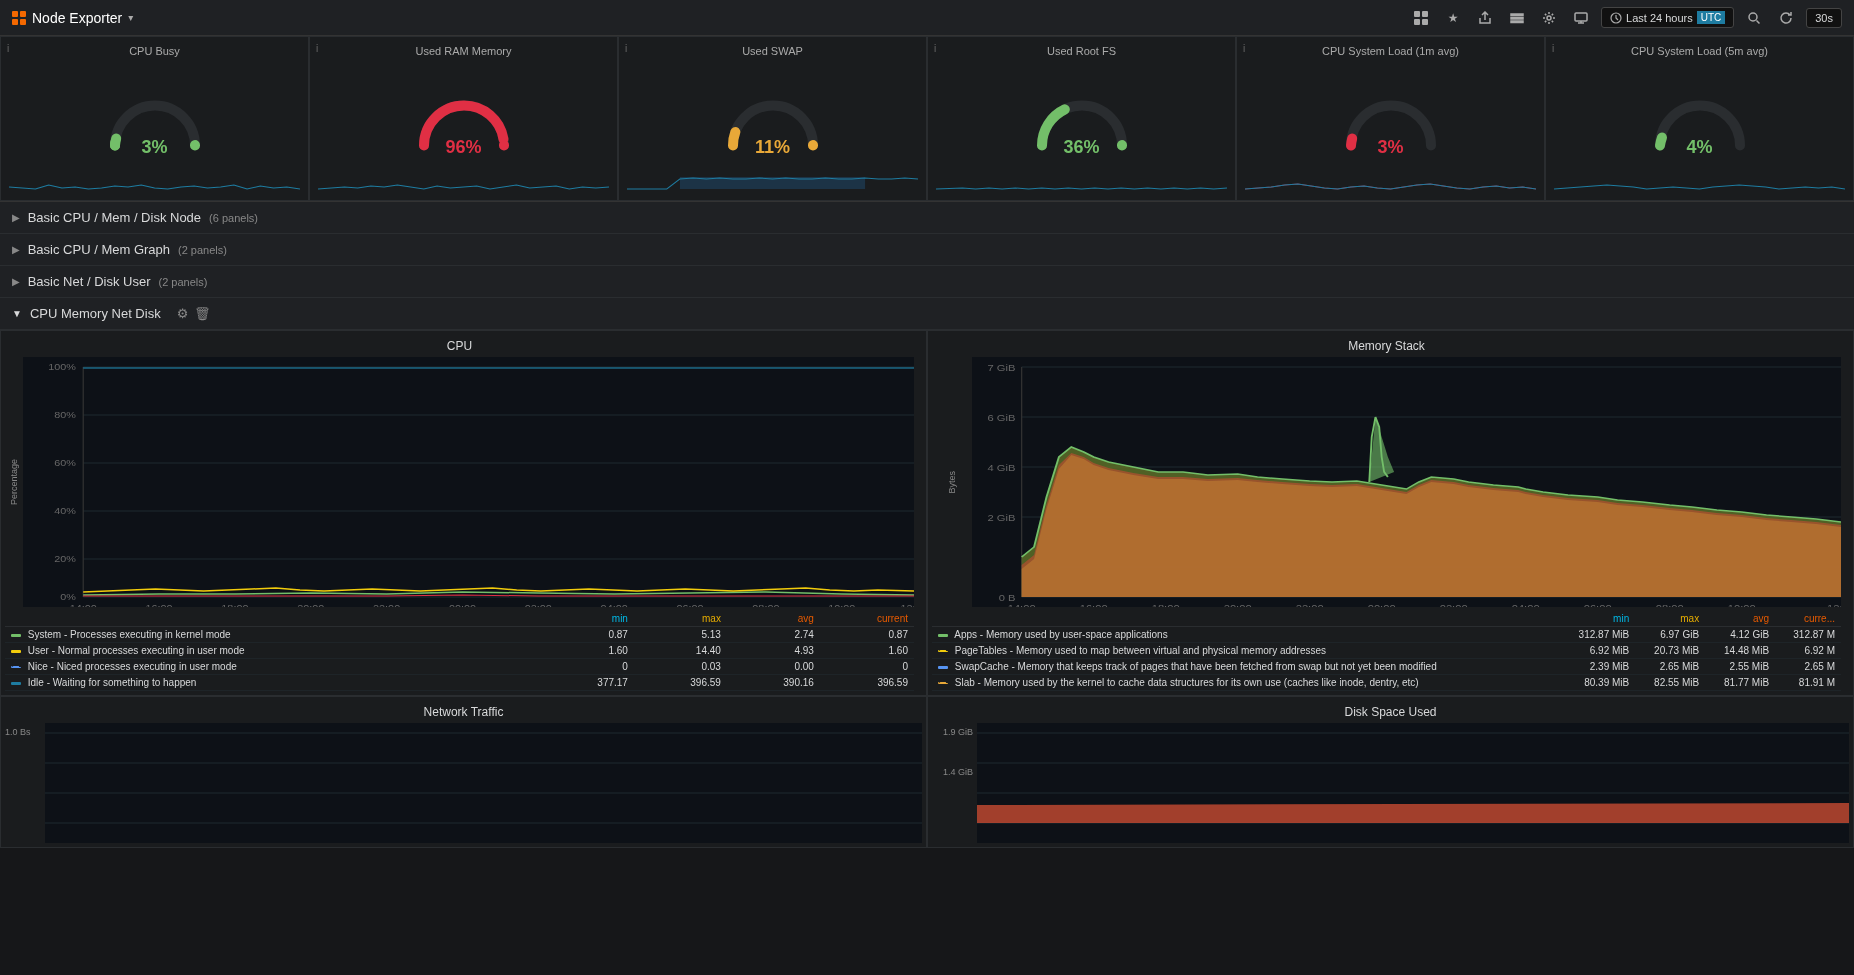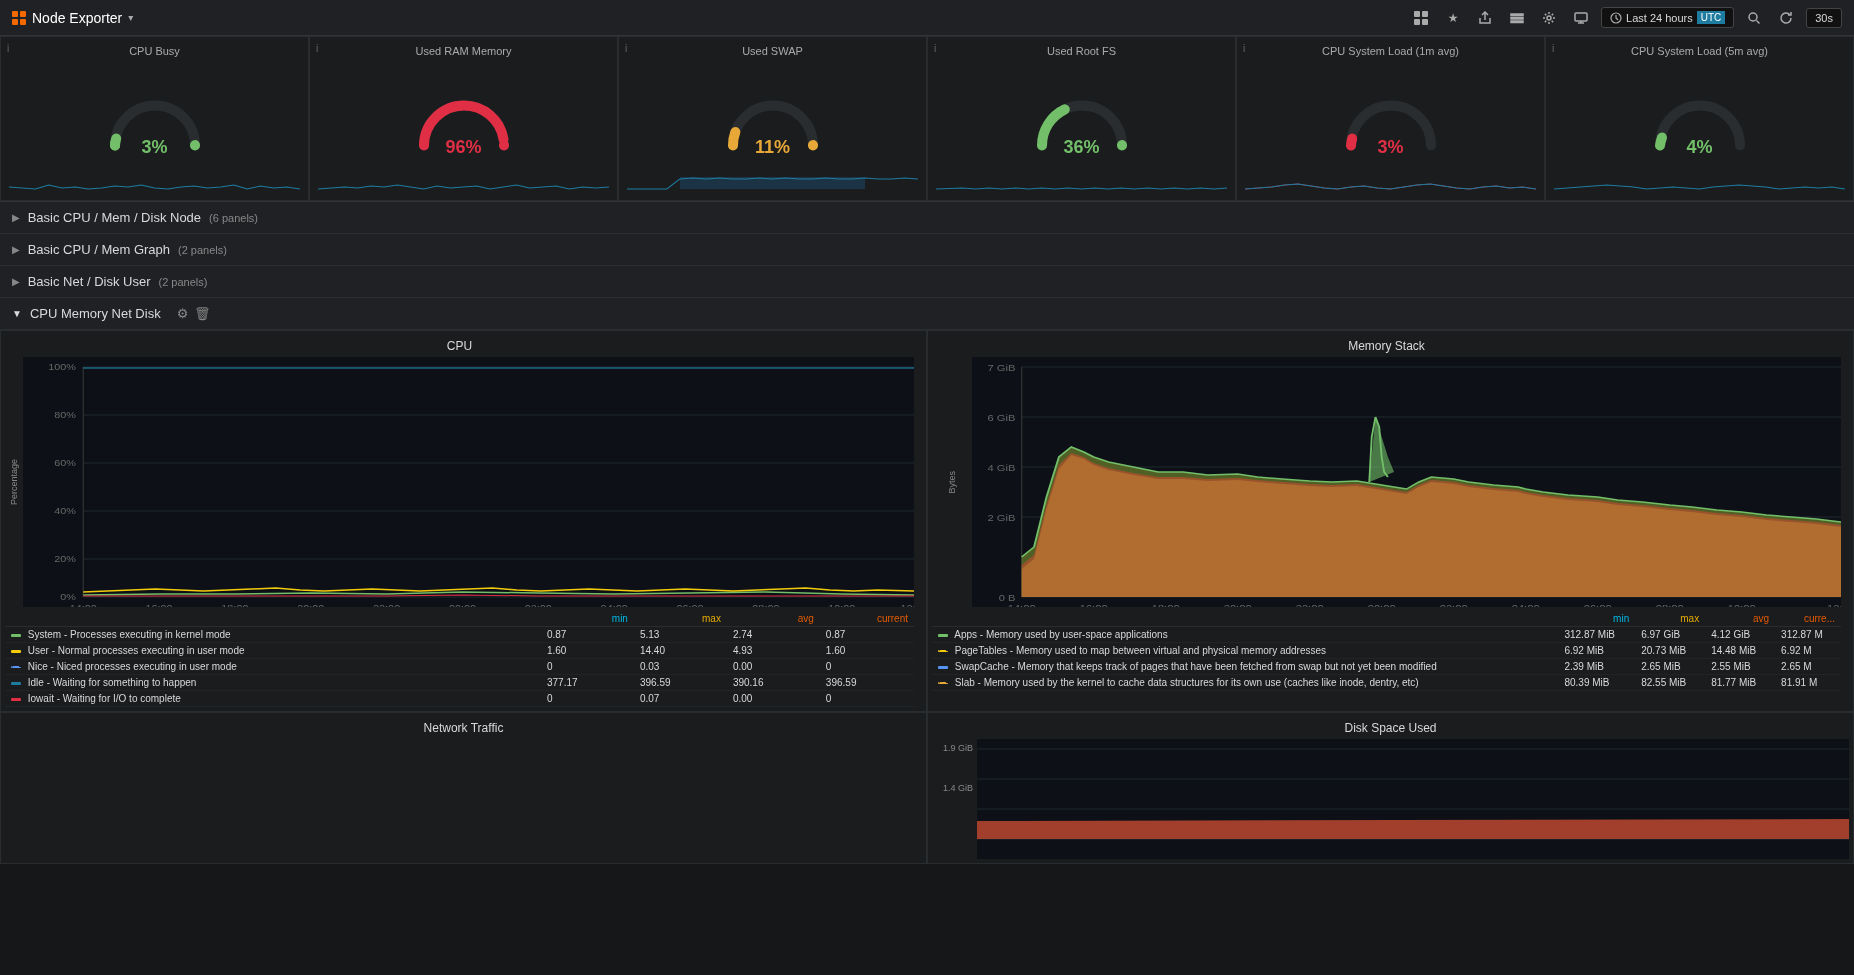--- a/index.html
+++ b/index.html
@@ -221,20 +221,21 @@
       padding: 2px 6px;
       font-weight: normal;
       border-bottom: 1px solid #2a2d30;
     }
     .legend-table th.left { text-align: left; color: #1e7ca1; }
     .legend-table th.cyan { color: #00b8e6; }
     .legend-table th.yellow { color: #e6ac00; }
     .legend-table th.orange { color: #e65a00; }
     .legend-table td {
       padding: 2px 6px;
+      text-align: right;
       color: #d8d9da;
       border-bottom: 1px solid #1e2428;
     }
     .legend-table td.left { text-align: left; }
     .legend-dot {
       display: inline-block;
       width: 10px;
       height: 3px;
       margin-right: 4px;
       vertical-align: middle;
@@ -575,30 +576,20 @@
         <tr class="legend-row">
           <td class="left">
             <span class="legend-dot" style="background:#1e7ca1;"></span>
             <span>Idle - Waiting for something to happen</span>
           </td>
           <td>377.17</td>
           <td>396.59</td>
           <td>390.16</td>
           <td>396.59</td>
         </tr>
-        <tr class="legend-row">
-          <td class="left">
-            <span class="legend-dot" style="background:#e02f44;"></span>
-            <span>Iowait - Waiting for I/O to complete</span>
-          </td>
-          <td>0</td>
-          <td>0.07</td>
-          <td>0.00</td>
-          <td>0</td>
-        </tr>
       </tbody>
     </table>
   </div>
 
   <div class="chart-panel">
     <div class="chart-title">Memory Stack</div>
     <div style="position:relative;display:flex;">
       <div style="width:40px;display:flex;align-items:center;justify-content:center;">
         <span style="font-size:9px;color:#888;writing-mode:vertical-rl;transform:rotate(180deg);white-space:nowrap;">Bytes</span>
       </div>
@@ -701,20 +692,33 @@
         </tr>
       </tbody>
     </table>
   </div>
 </div>
 
 <div class="bottom-charts">
 
   <div class="bottom-chart">
     <div class="chart-title">Network Traffic</div>
+    <div style="position:relative;display:flex;">
+      <div style="width:40px;display:flex;align-items:flex-start;padding-top:4px;">
+        <span style="font-size:9px;color:#888;">1.0 Bs</span>
+      </div>
+      <div style="flex:1;">
+        <svg width="100%" height="120" viewBox="0 0 700 120" preserveAspectRatio="none" style="background:#0d1117;display:block;">
+          <line x1="0" y1="10" x2="700" y2="10" class="grid-line"></line>
+          <line x1="0" y1="40" x2="700" y2="40" class="grid-line"></line>
+          <line x1="0" y1="70" x2="700" y2="70" class="grid-line"></line>
+          <line x1="0" y1="100" x2="700" y2="100" class="grid-line"></line>
+        </svg>
+      </div>
+    </div>
   </div>
 
   <div class="bottom-chart">
     <div class="chart-title">Disk Space Used</div>
     <div style="position:relative;display:flex;">
       <div style="width:45px;display:flex;flex-direction:column;align-items:flex-end;padding-right:4px;">
         <span style="font-size:9px;color:#888;margin-top:4px;">1.9 GiB</span>
         <span style="font-size:9px;color:#888;margin-top:30px;">1.4 GiB</span>
       </div>
       <div style="flex:1;">

